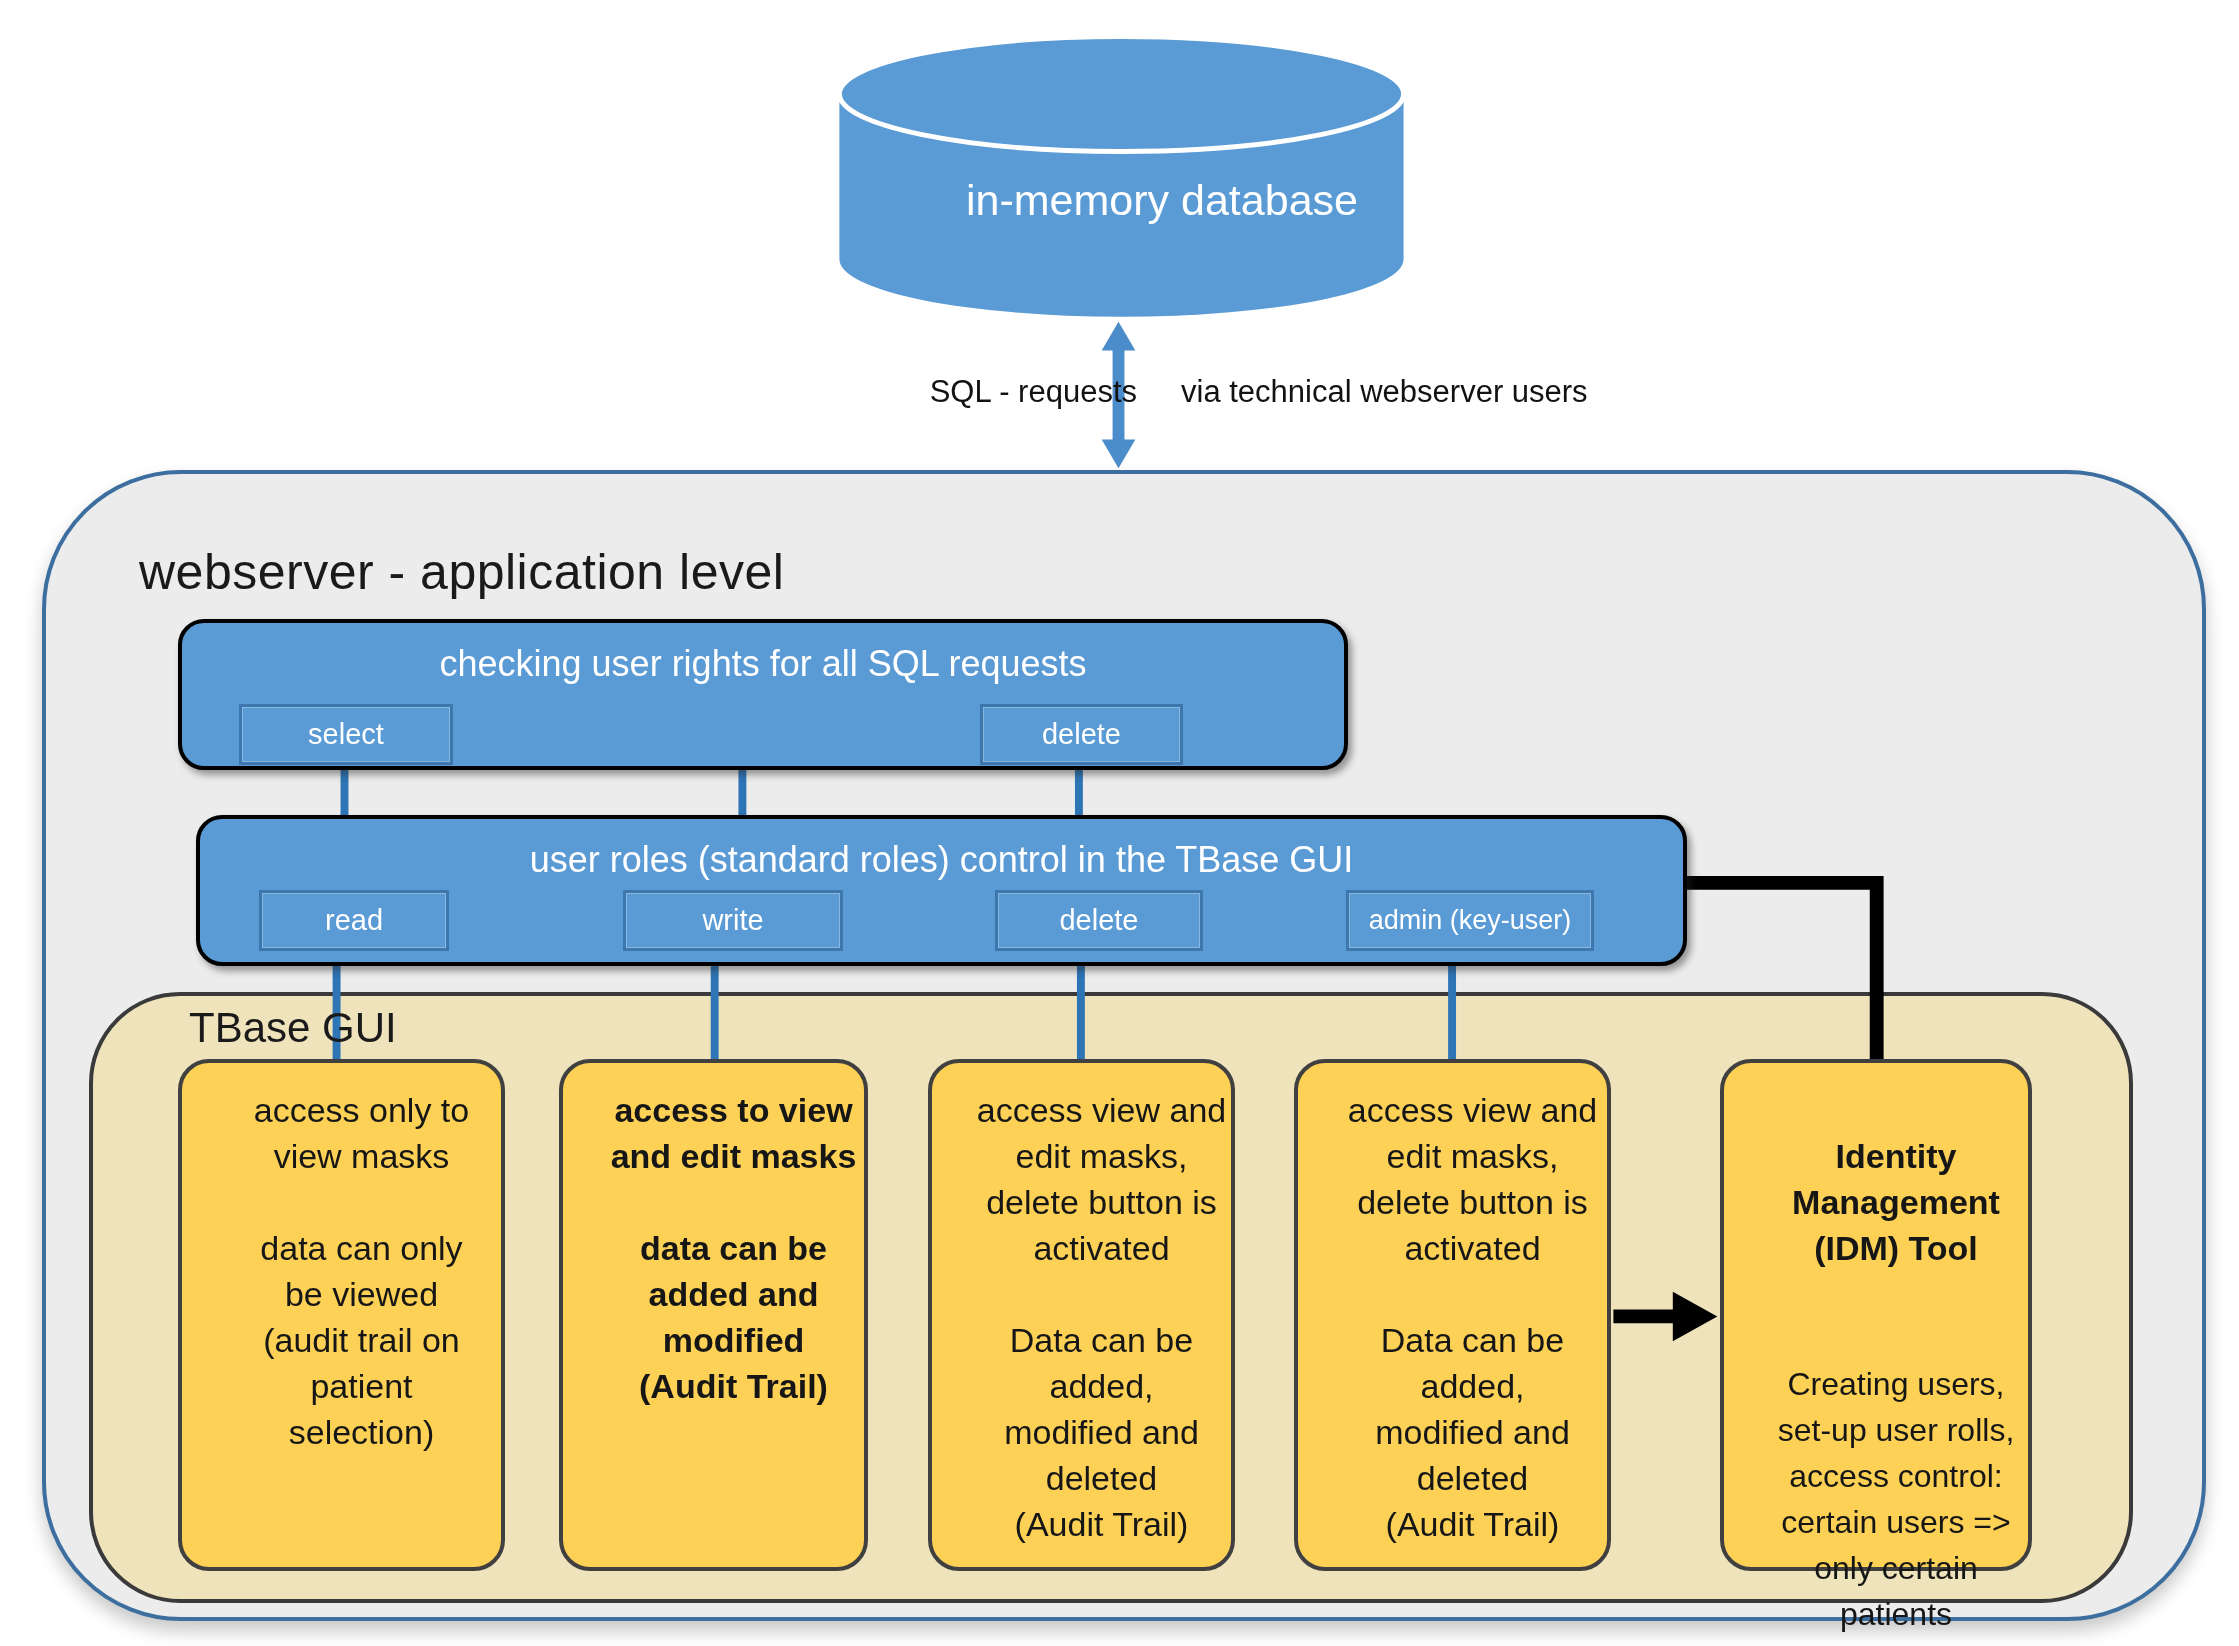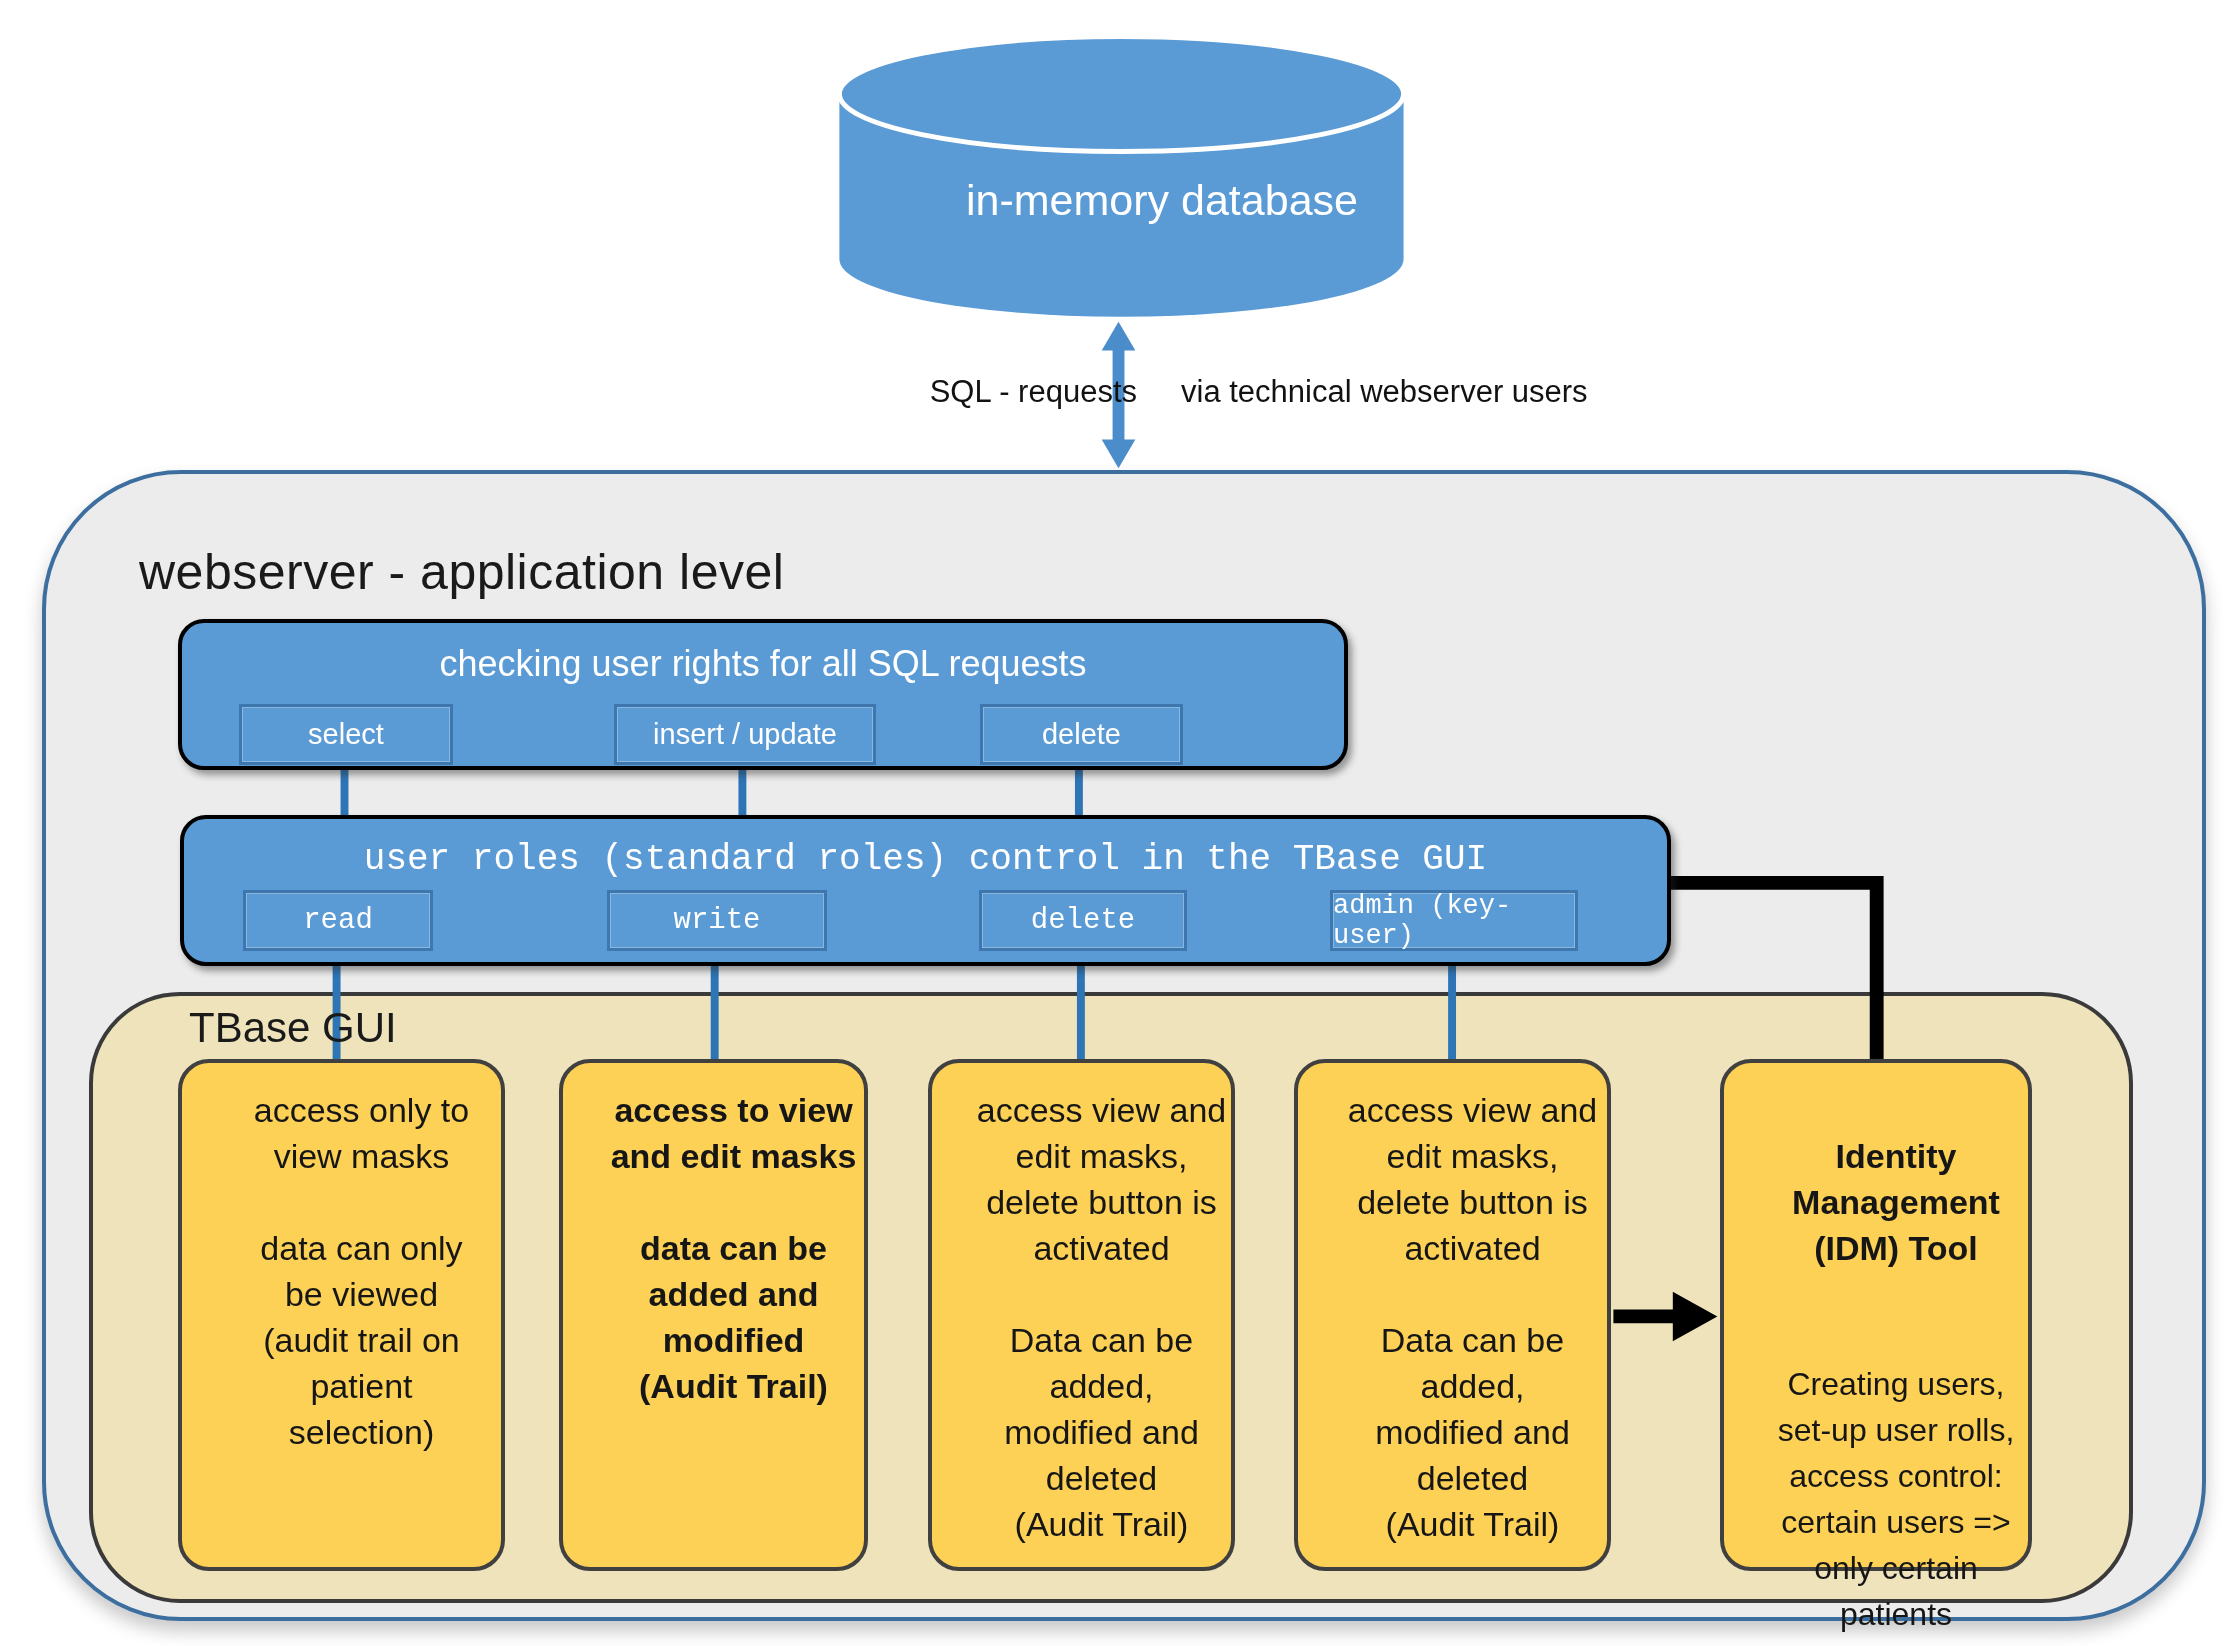--- a/index.html
+++ b/index.html
@@ -115,25 +115,24 @@
 
   <div class="abs layer-boxes sql-label sql-left">SQL - requests</div>
   <div class="abs layer-boxes sql-label sql-right">via technical webserver users</div>
 
   <div class="abs layer-boxes webserver-title">webserver - application level</div>
   <div class="abs layer-boxes tbase-title">TBase GUI</div>
 
   <div class="abs layer-boxes blue-box" style="left:178px; top:619px; width:1170px; height:151px;">
     <div class="blue-box-title" style="top:20px;">checking user rights for all SQL requests</div>
     <div class="sub-box" style="left:57px;  top:81px; width:214px; height:61px;">select</div>
-    <div class="sub-box" style="left:432px; top:81px; width:262px; height:61px;">insert / update</div>
     <div class="sub-box" style="left:798px; top:81px; width:203px; height:61px;">delete</div>
   </div>
 
-  <div class="abs layer-boxes blue-box" style="left:180px; top:815px; width:1491px; height:151px;font-family:Liberation Mono, monospace;">
+  <div class="abs layer-boxes blue-box" style="left:196px; top:815px; width:1491px; height:151px;">
     <div class="blue-box-title" style="top:20px;">user roles (standard roles) control in the TBase GUI</div>
     <div class="sub-box" style="left:59px;   top:71px; width:190px; height:61px;">read</div>
     <div class="sub-box" style="left:423px;  top:71px; width:220px; height:61px;">write</div>
     <div class="sub-box" style="left:795px;  top:71px; width:208px; height:61px;">delete</div>
     <div class="sub-box" style="left:1146px; top:71px; width:248px; height:61px; font-size:27px;">admin (key-user)</div>
   </div>
 
   <div class="abs layer-boxes yellow-card" style="left:178px; width:327px;">access only to
 view masks
 

